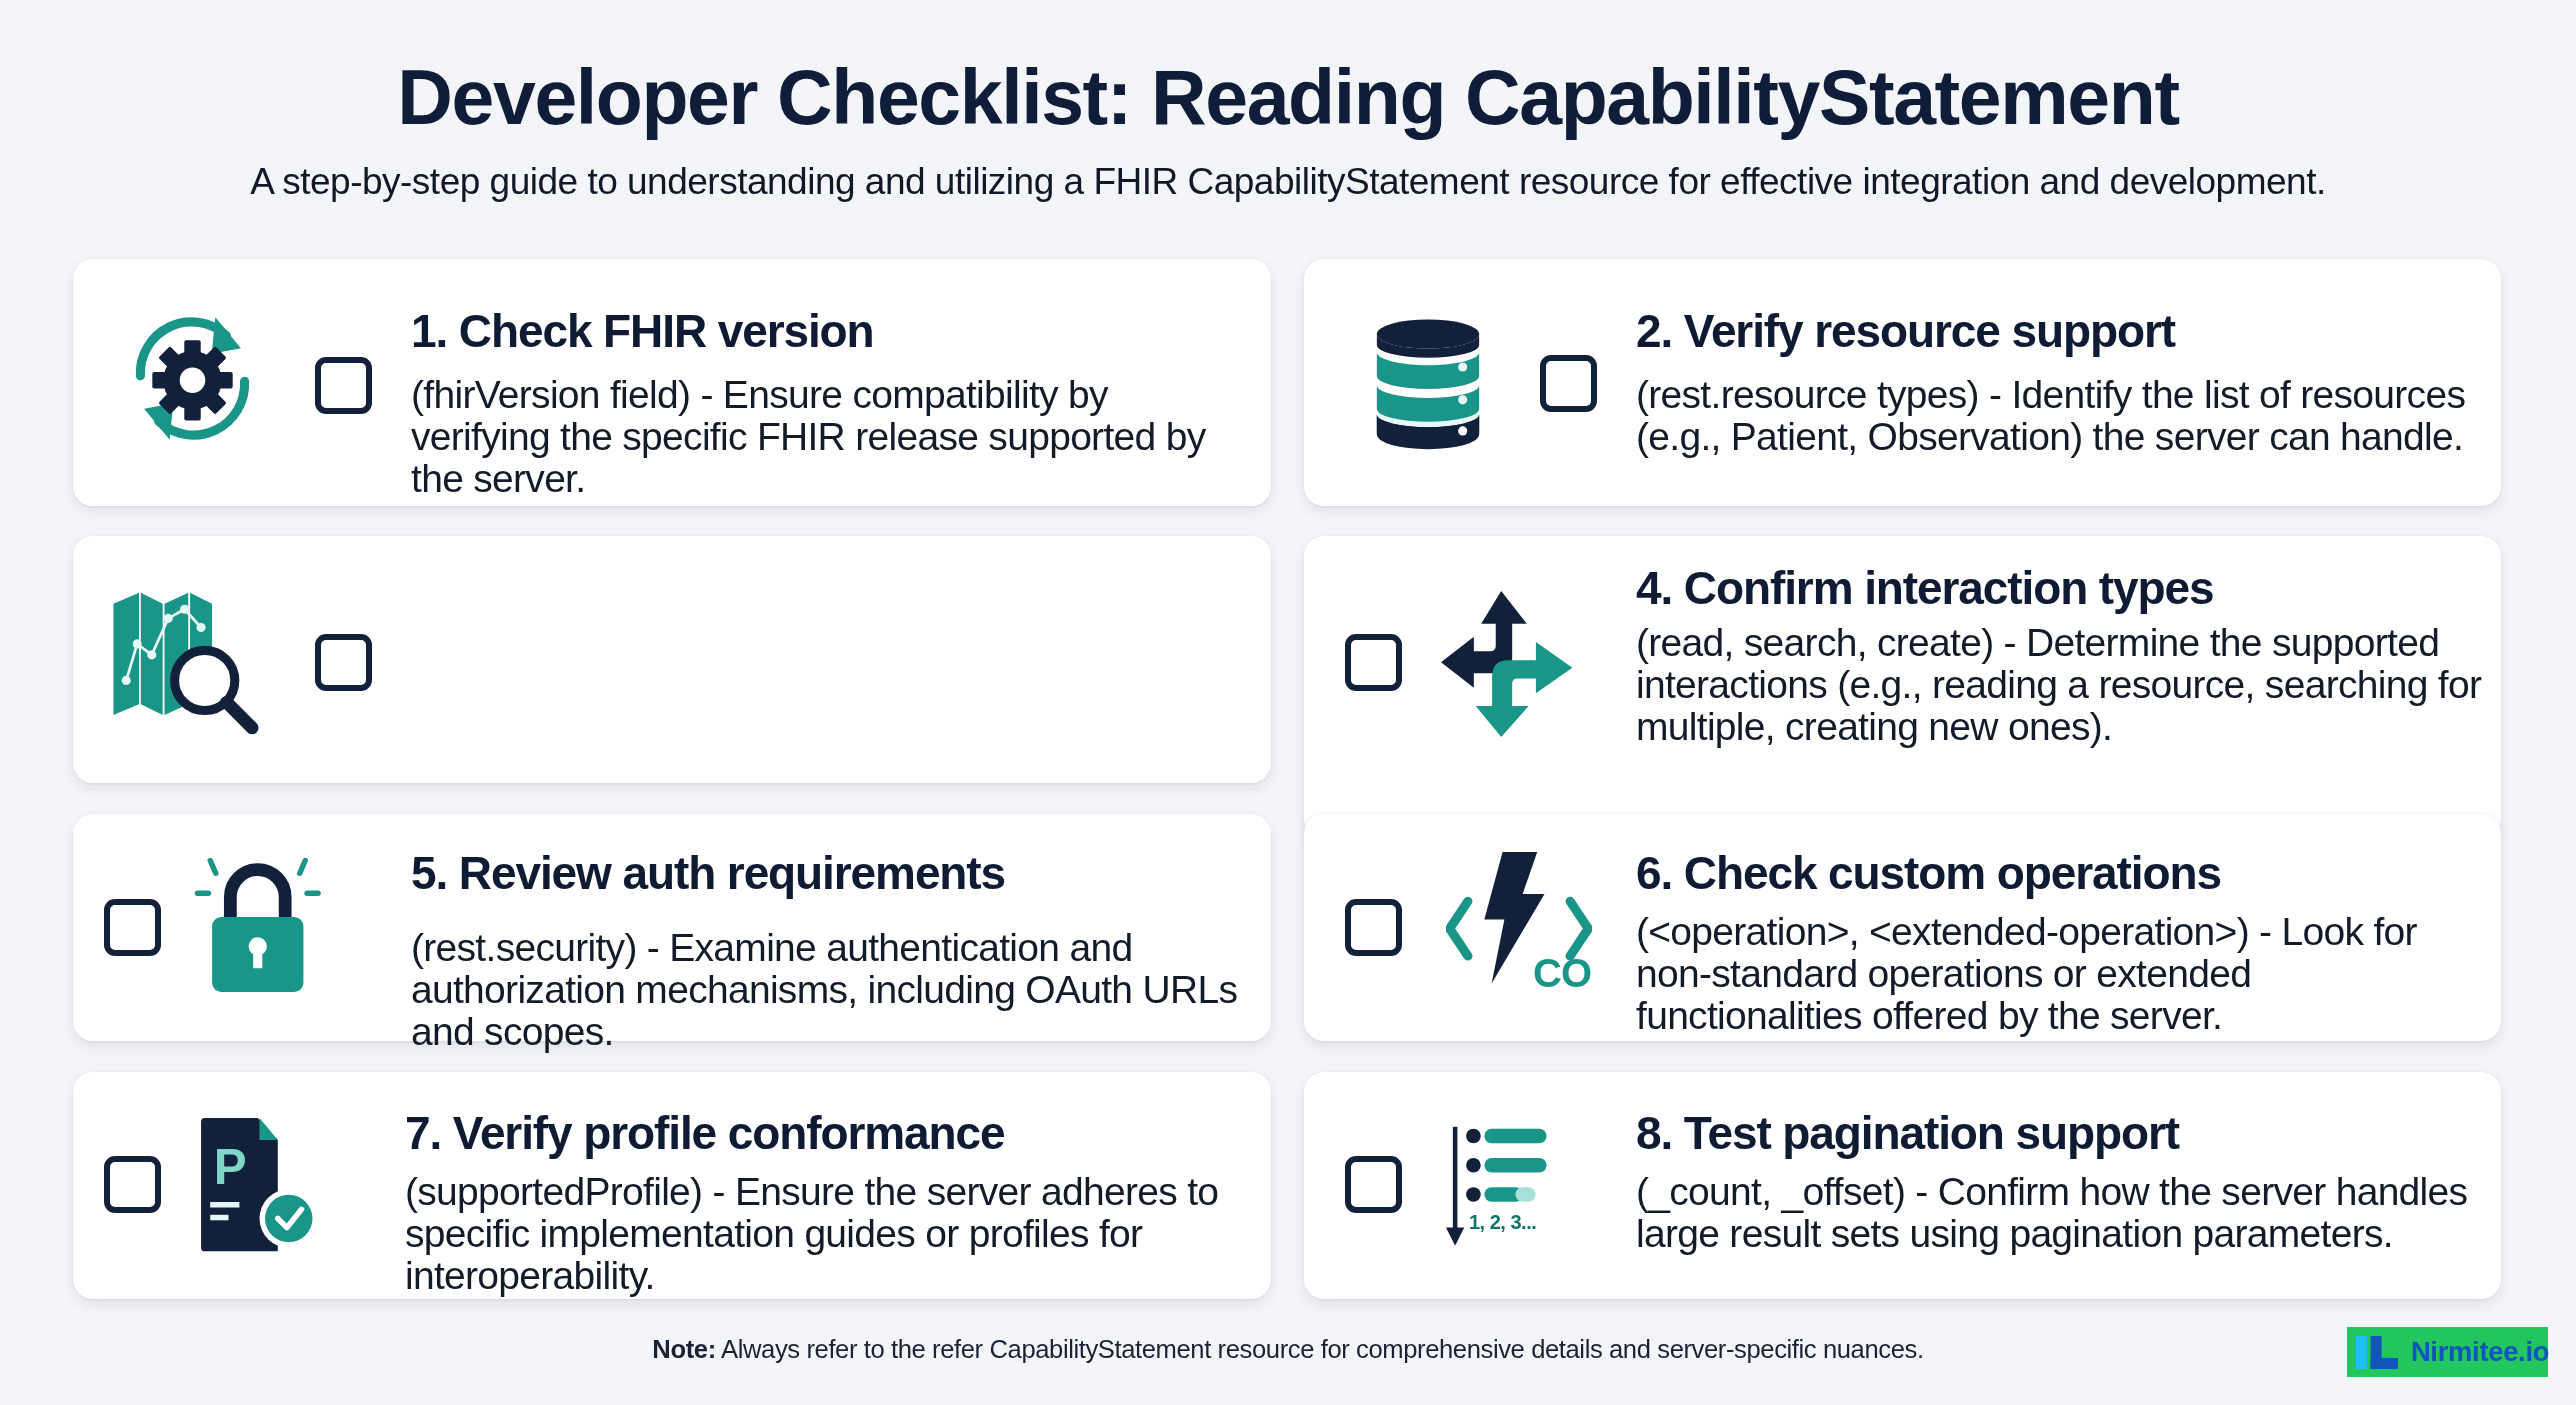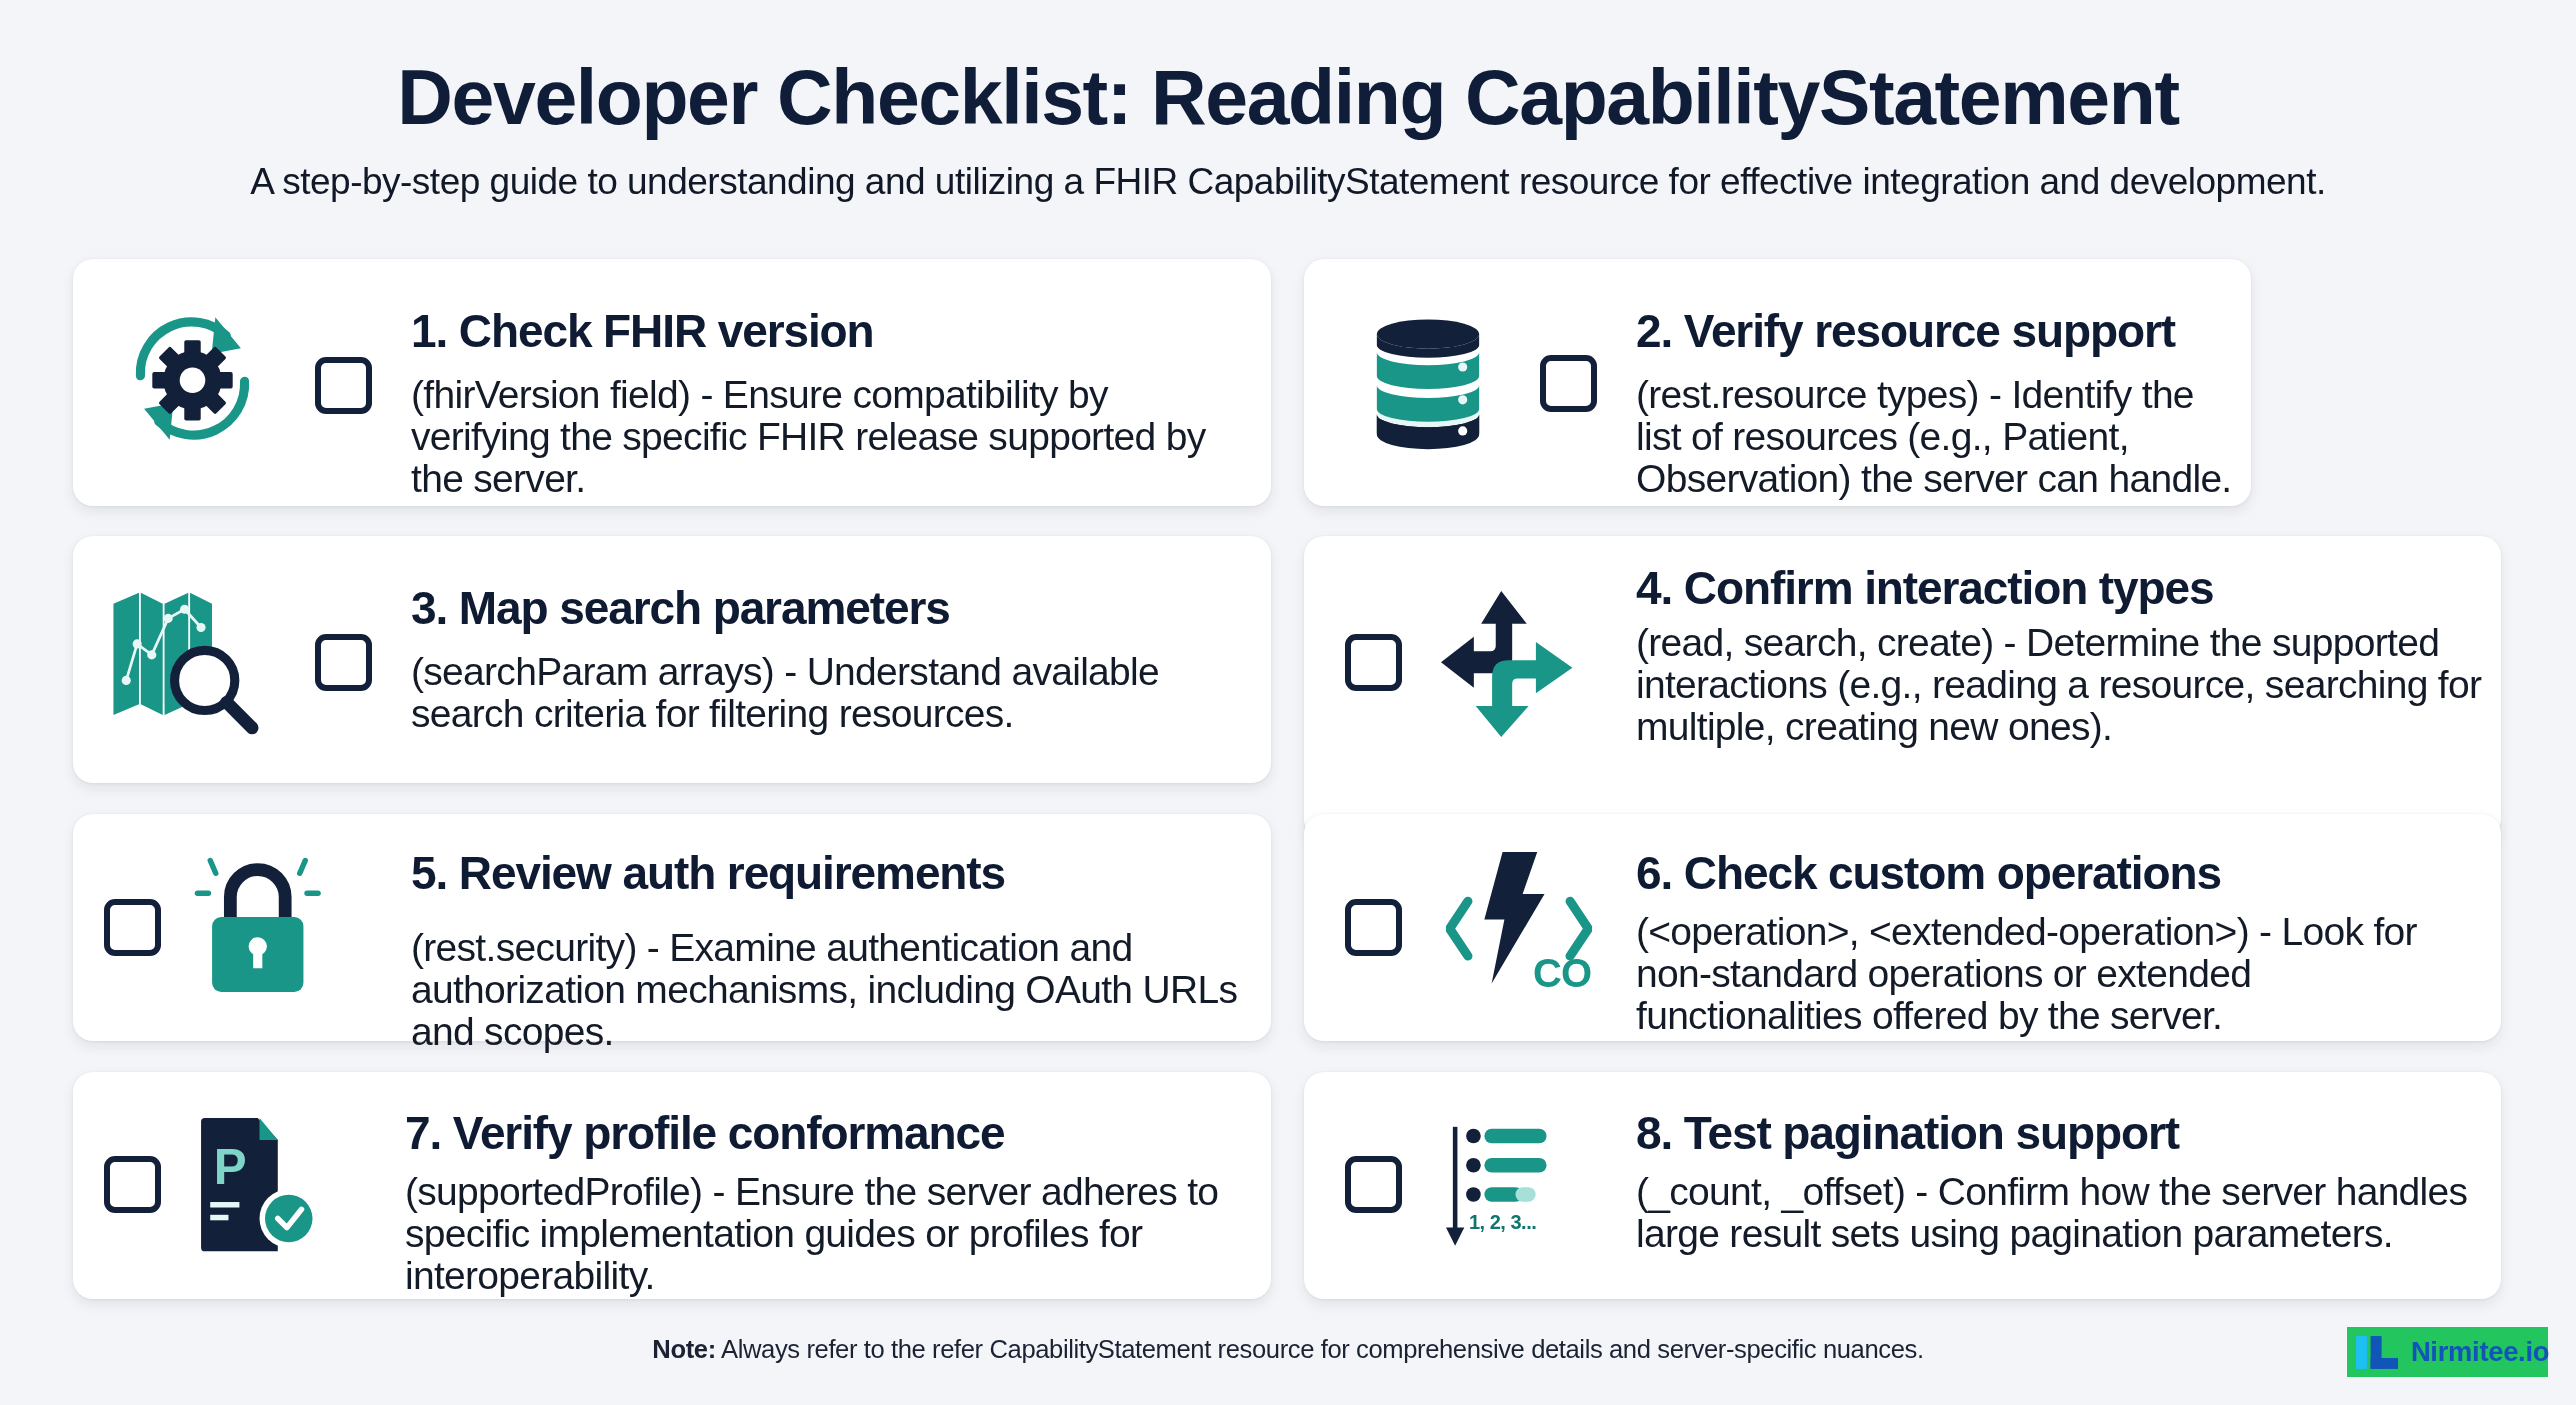--- a/index.html
+++ b/index.html
@@ -87,21 +87,21 @@
       </g>
     </svg>
   </div>
   <div class="checkbox" style="left:242px; top:98px;"></div>
   <div class="text" style="left:338px; top:46px;">
     <div class="card-title">1. Check FHIR version</div>
     <div class="card-desc">(fhirVersion field) - Ensure compatibility by verifying the specific FHIR release supported by the server.</div>
   </div>
 </div>
 
-<div class="card" style="left:1304px; top:259px; width:947px; height:247px;">
+<div class="card" style="left:1304px; top:259px; width:1197px; height:247px;">
   <div class="icon" style="left:69px; top:55px; width:110px; height:137px;">
     <svg viewBox="0 0 120 150" width="110" height="137">
       <path d="M4 110 L4 130 A56 16 0 0 0 116 130 L116 110 Z" fill="#13203a"></path>
       <ellipse cx="60" cy="110" rx="56" ry="14" fill="#e6f7f5"></ellipse>
       <path d="M4 104 L4 78 A56 14 0 0 0 116 78 L116 104 A56 14 0 0 1 4 104 Z" fill="#1a9688"></path>
       <path d="M4 68 L4 42 A56 14 0 0 0 116 42 L116 68 A56 14 0 0 1 4 68 Z" fill="#1a9688"></path>
       <path d="M4 110 L4 132 A56 16 0 0 0 116 132 L116 110 A56 14 0 0 1 4 110 Z" fill="#13203a"></path>
       <ellipse cx="60" cy="22" rx="56" ry="16" fill="#13203a"></ellipse>
       <path d="M4 22 L4 34 A56 14 0 0 0 116 34 L116 22 A56 16 0 0 1 4 22 Z" fill="#13203a"></path>
       <circle cx="98" cy="58" r="5" fill="#e6f7f5"></circle>
@@ -128,24 +128,20 @@
       <circle cx="26" cy="58" r="5" fill="#e6f7f5"></circle>
       <circle cx="42" cy="70" r="5" fill="#e6f7f5"></circle>
       <circle cx="60" cy="30" r="5" fill="#e6f7f5"></circle>
       <circle cx="78" cy="20" r="5" fill="#e6f7f5"></circle>
       <circle cx="96" cy="40" r="5" fill="#e6f7f5"></circle>
       <circle cx="100" cy="98" r="33" fill="#fff" stroke="#13203a" stroke-width="10"></circle>
       <line x1="124" y1="122" x2="152" y2="150" stroke="#13203a" stroke-width="14" stroke-linecap="round"></line>
     </svg>
   </div>
   <div class="checkbox" style="left:242px; top:98px;"></div>
-  <div class="text" style="left:338px; top:46px;">
-    <div class="card-title">3. Map search parameters</div>
-    <div class="card-desc">(searchParam arrays) - Understand available search criteria for filtering resources.</div>
-  </div>
 </div>
 
 <div class="card" style="left:1304px; top:536px; width:1197px; height:303px;">
   <div class="checkbox" style="left:41px; top:98px;"></div>
   <div class="icon" style="left:137px; top:55px; width:146px; height:146px;">
     <svg viewBox="0 0 160 160" width="146" height="146">
       <path d="M66 0 L94 36 L78 36 L78 74 Q78 90 62 90 L36 90 L36 106 L0 78 L36 50 L36 66 L54 66 Q60 66 60 60 L60 36 L44 36 Z" fill="#13203a"></path>
       <path d="M104 56 L144 84 L104 112 L104 96 L84 96 Q78 96 78 102 L78 126 L96 126 L66 160 L38 126 L56 126 L56 94 Q56 76 74 76 L104 76 Z" fill="#1a9688"></path>
     </svg>
   </div>

